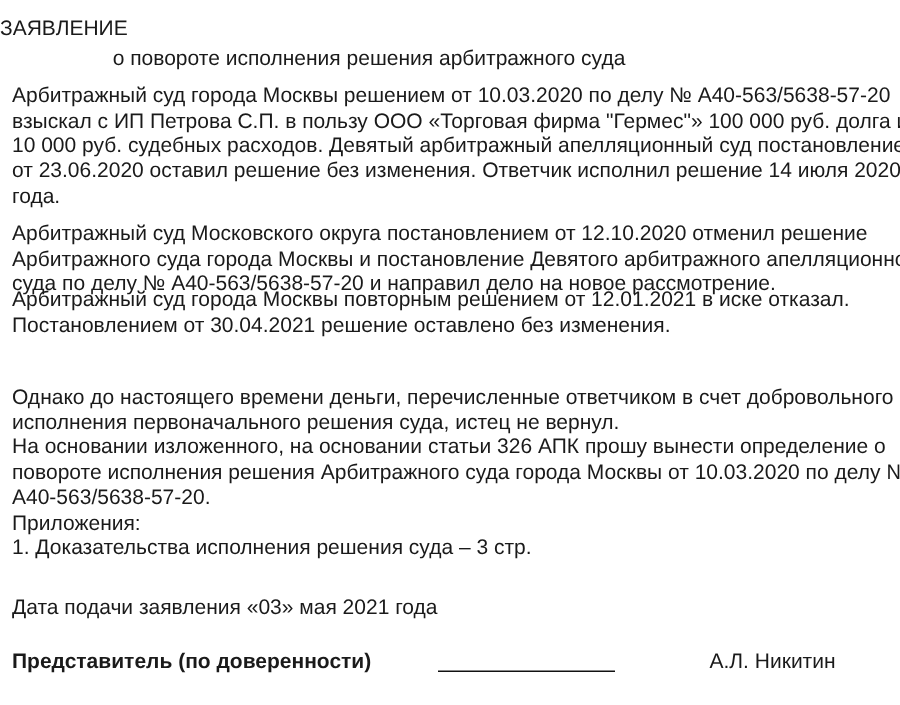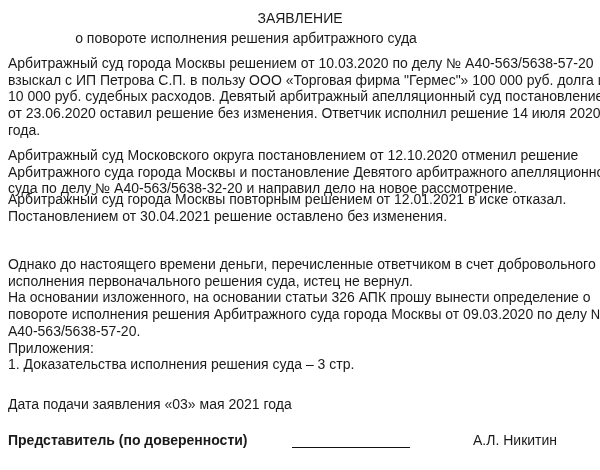--- a/index.html
+++ b/index.html
@@ -13,21 +13,21 @@
       overflow: hidden;
       position: relative;
       font-family: "Liberation Sans", sans-serif;
       font-size: 14px;
       color: #1a1a1a;
     }
     .title {
       position: absolute;
       left: 0;
       width: 600px;
-      text-align: center;
+      text-align: left;
       top: 10px;
       font-size: 14px;
       line-height: 17px;
     }
     .subtitle {
       position: absolute;
       left: 0;
       width: 492px;
       text-align: center;
       top: 30px;
@@ -71,33 +71,33 @@
     <span class="line">Арбитражный суд города Москвы решением от 10.03.2020 по делу № А40-563/5638-57-20</span>
     <span class="line">взыскал с ИП Петрова С.П. в пользу ООО «Торговая фирма "Гермес"» 100 000 руб. долга и</span>
     <span class="line">10 000 руб. судебных расходов. Девятый арбитражный апелляционный суд постановлением</span>
     <span class="line">от 23.06.2020 оставил решение без изменения. Ответчик исполнил решение 14 июля 2020</span>
     <span class="line">года.</span>
   </div>
 
   <div class="para" style="top:147px;">
     <span class="line">Арбитражный суд Московского округа постановлением от 12.10.2020 отменил решение</span>
     <span class="line">Арбитражного суда города Москвы и постановление Девятого арбитражного апелляционного</span>
-    <span class="line">суда по делу № А40-563/5638-32-20 и направил дело на новое рассмотрение.</span>
+    <span class="line">суда по делу № А40-563/5638-57-20 и направил дело на новое рассмотрение.</span>
   </div>
 
   <div class="para" style="top:191px;">
     <span class="line">Арбитражный суд города Москвы повторным решением от 12.01.2021 в иске отказал.</span>
     <span class="line">Постановлением от 30.04.2021 решение оставлено без изменения.</span>
   </div>
 
   <div class="para" style="top:256px;">
     <span class="line">Однако до настоящего времени деньги, перечисленные ответчиком в счет добровольного</span>
     <span class="line">исполнения первоначального решения суда, истец не вернул.</span>
     <span class="line">На основании изложенного, на основании статьи 326 АПК прошу вынести определение о</span>
-    <span class="line">повороте исполнения решения Арбитражного суда города Москвы от 09.03.2020 по делу №</span>
+    <span class="line">повороте исполнения решения Арбитражного суда города Москвы от 10.03.2020 по делу №</span>
     <span class="line">А40-563/5638-57-20.</span>
     <span class="line">Приложения:</span>
     <span class="line">1. Доказательства исполнения решения суда – 3 стр.</span>
   </div>
 
   <div class="para" style="top:396px;">
     <span class="line">Дата подачи заявления «03» мая 2021 года</span>
   </div>
 
   <div class="sig-row">

